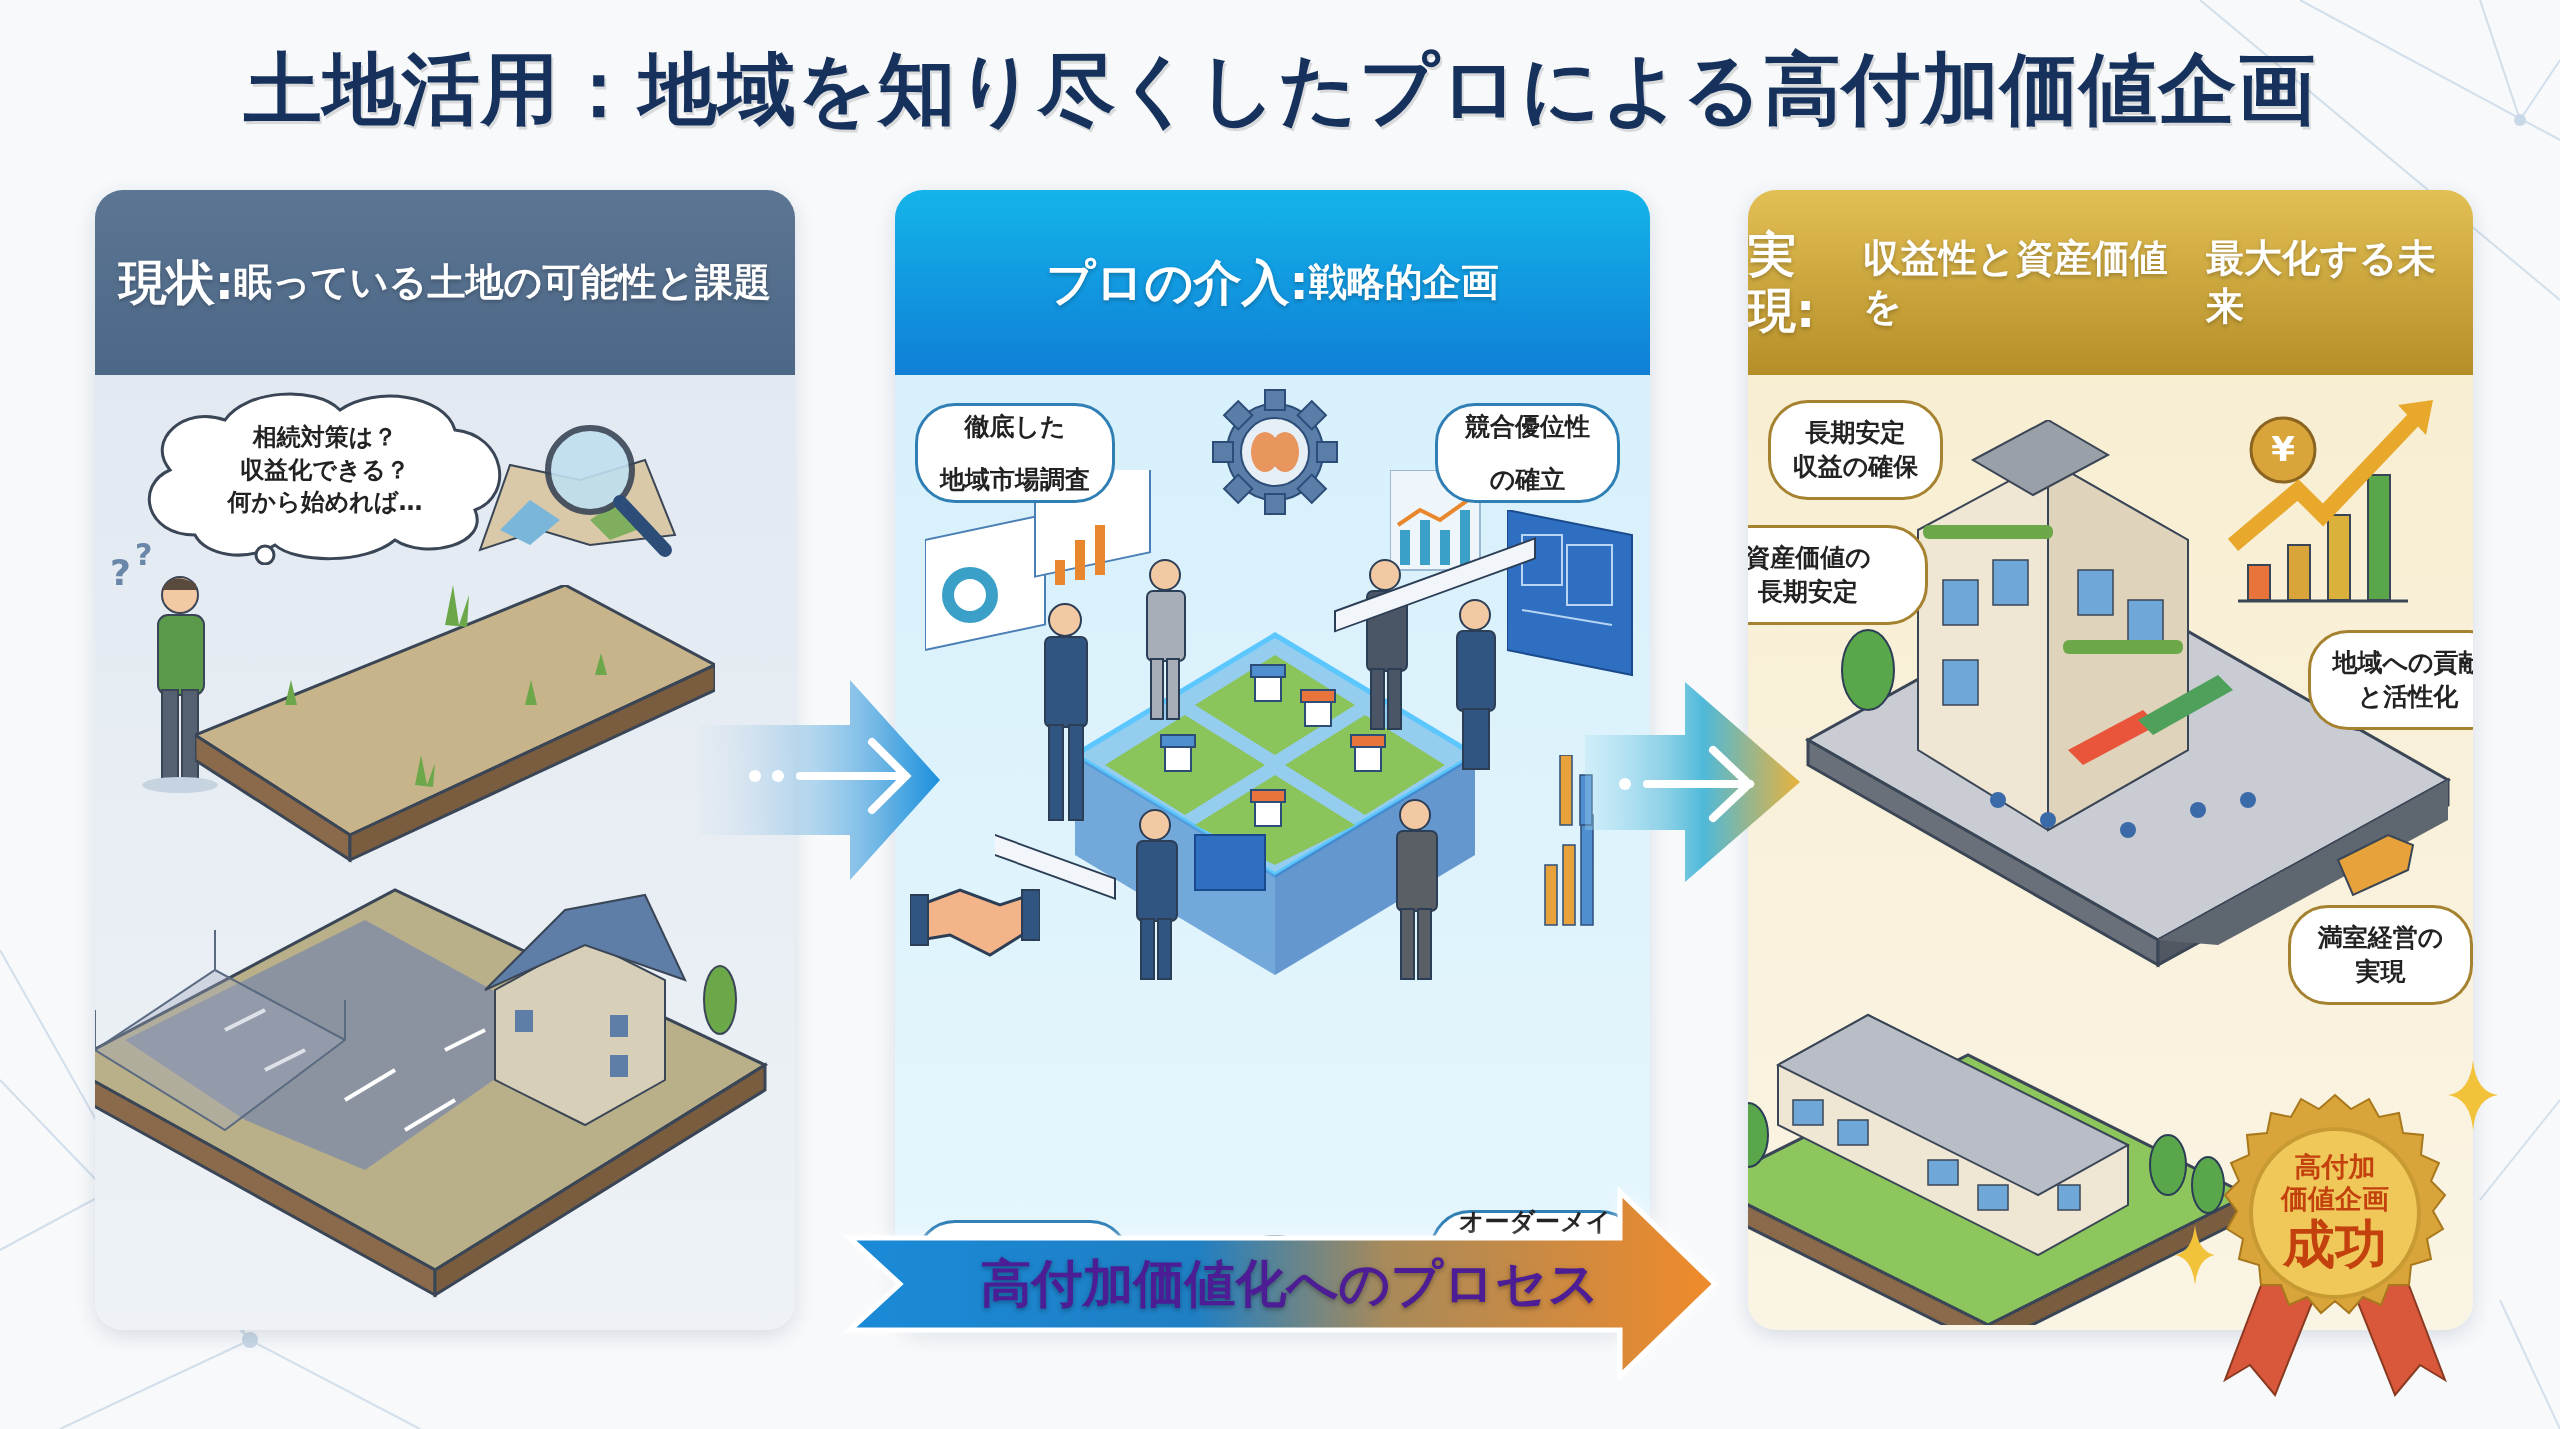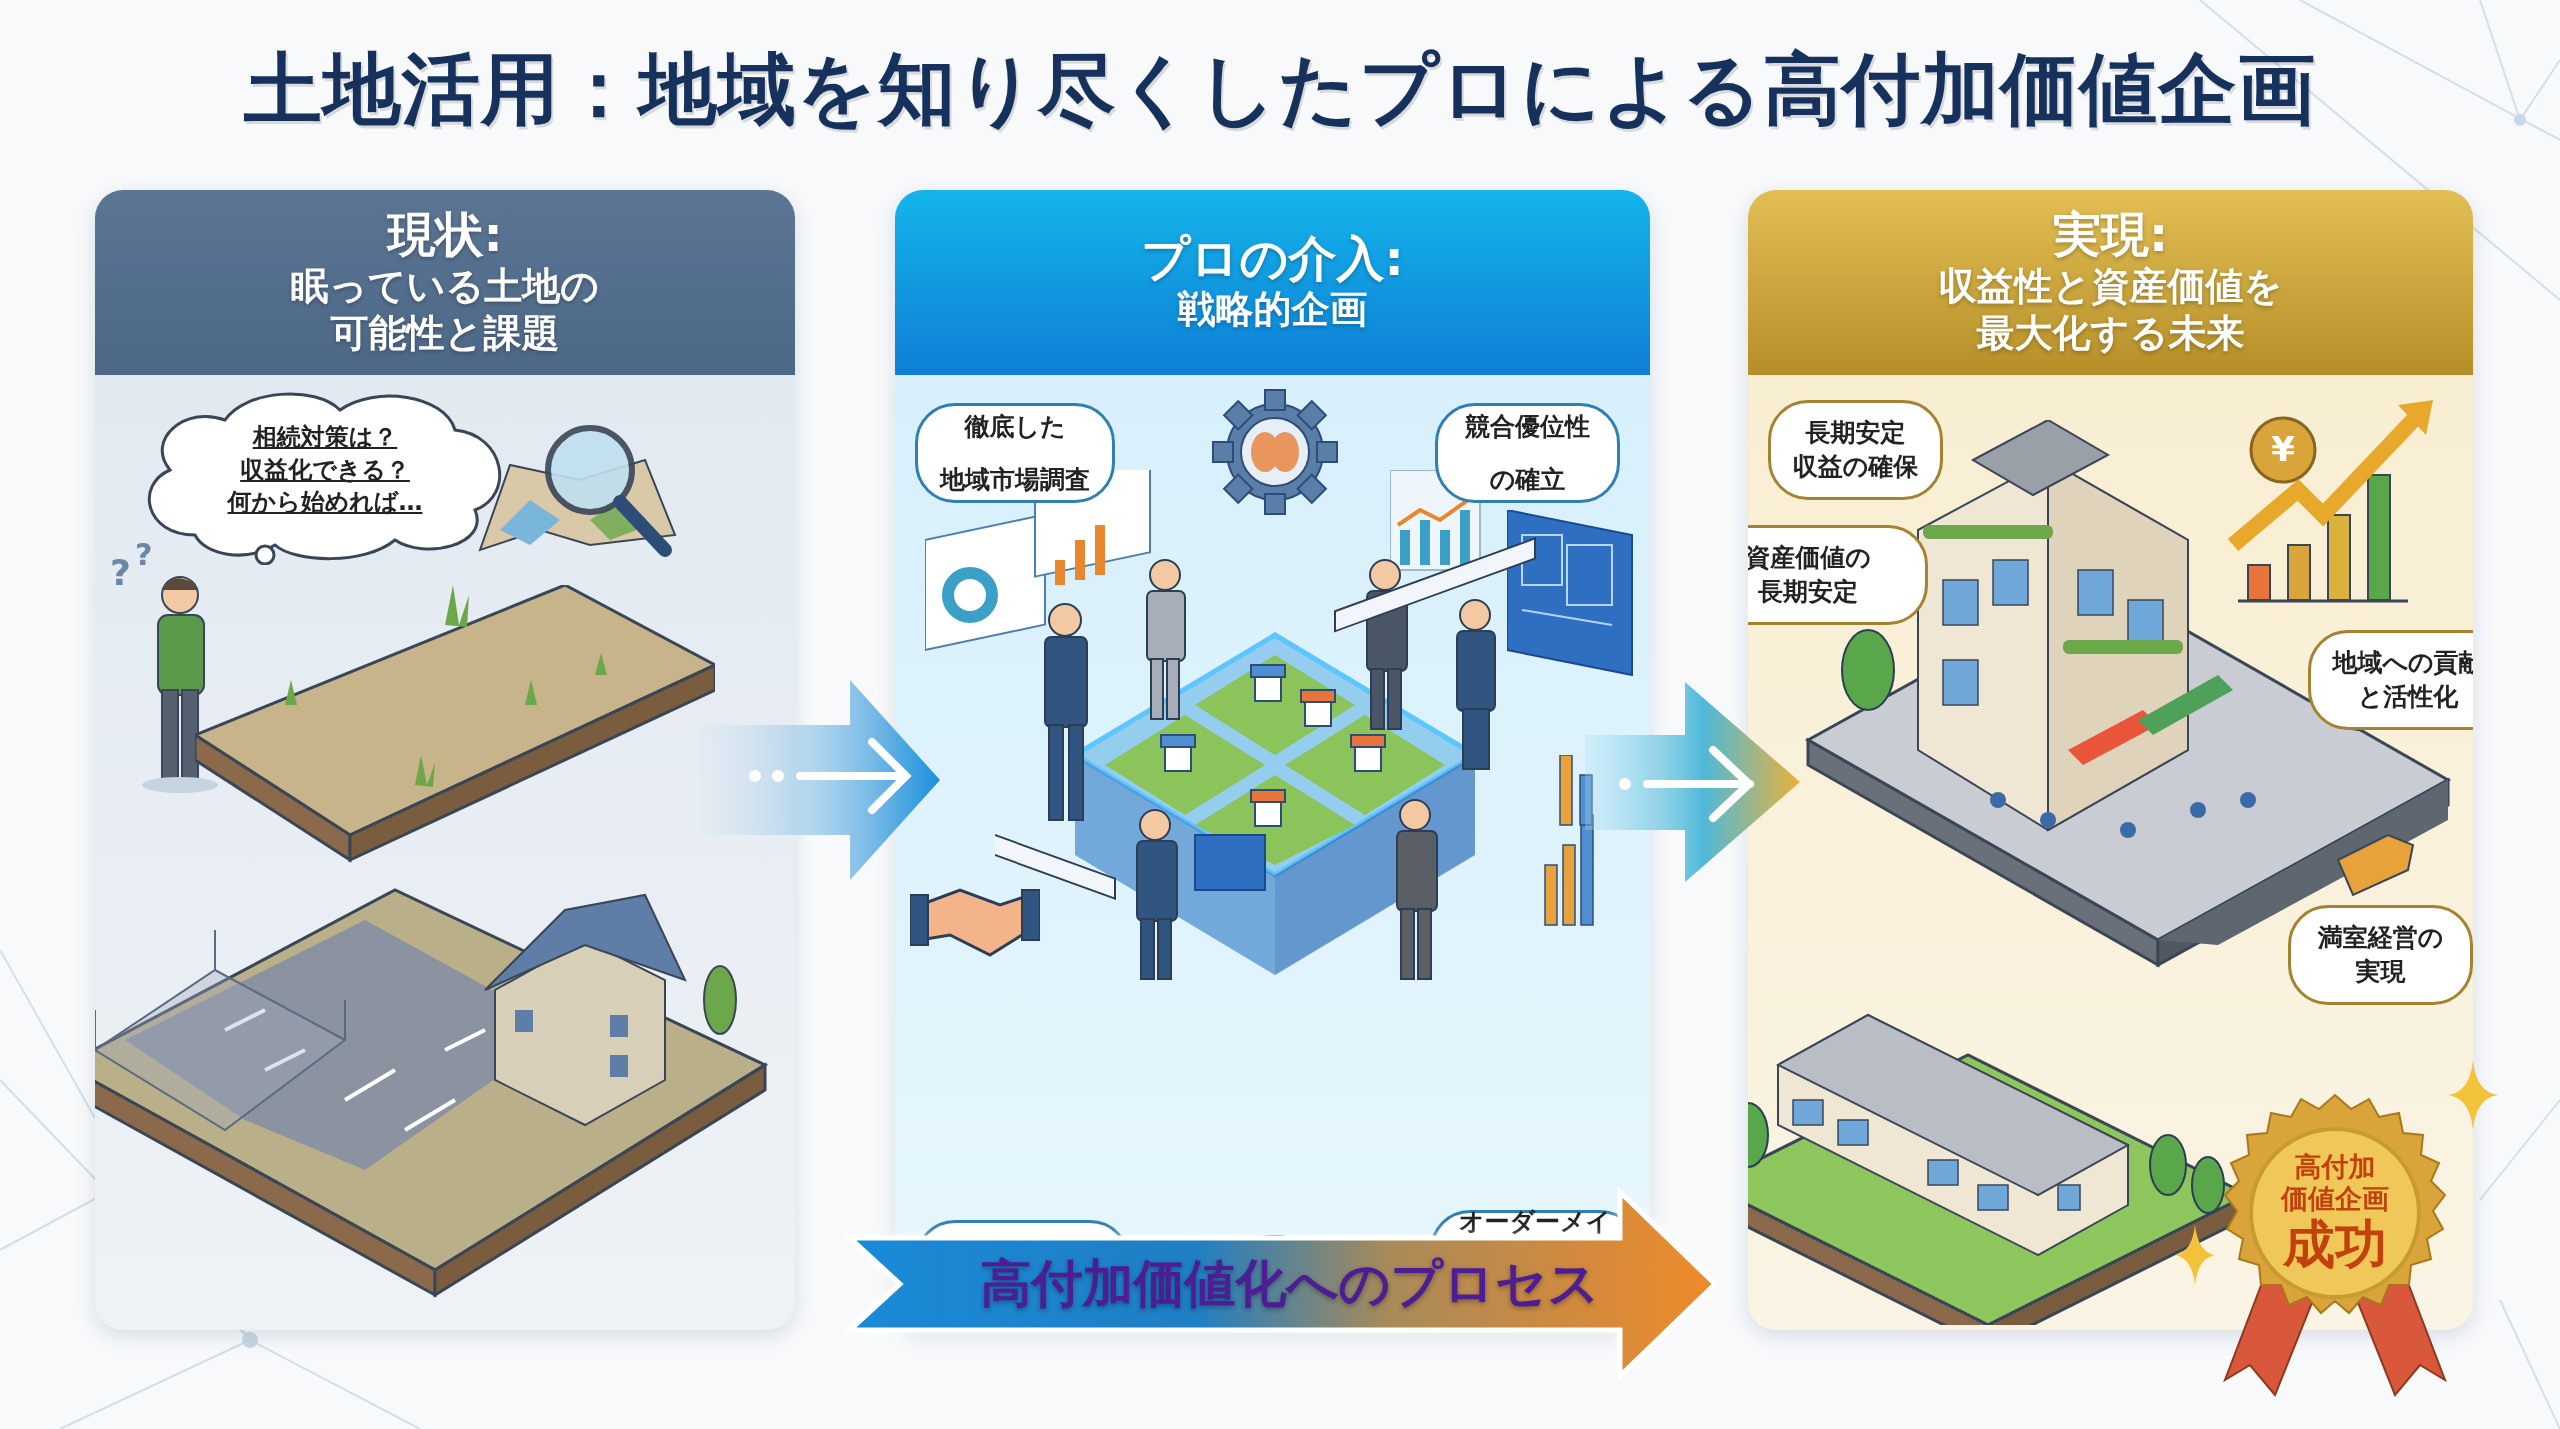--- a/index.html
+++ b/index.html
@@ -15,21 +15,21 @@
     text-align: center; font-size: 78px; font-weight: bold;
     color: #16325c; letter-spacing: 1px; z-index: 2;
     text-shadow: 2px 3px 0 rgba(0,0,0,0.12);
   }
   .panel {
     position: absolute; top: 190px; height: 1140px;
     border-radius: 28px; overflow: hidden; z-index: 2;
     box-shadow: 0 6px 20px rgba(40,60,90,0.15);
   }
   .panel-head {
-    height: 185px; display: flex; flex-direction: column;
+    height: 185px; display: flex; flex-direction: row;
     justify-content: center; align-items: center; color: #fff;
     text-shadow: 0 2px 4px rgba(0,0,0,0.25);
   }
   .panel-head .h1 { font-size: 48px; font-weight: bold; line-height: 1.15; }
   .panel-head .h2 { font-size: 38px; font-weight: bold; line-height: 1.25; }
   .panel-body { position: absolute; top: 185px; left: 0; right: 0; bottom: 0; }
 
   #panel-current { left: 95px; width: 700px; }
   #panel-current .panel-head { background: linear-gradient(#5b7593, #4d6887); }
   #panel-current .panel-body { background: linear-gradient(#e2e9f1, #eef2f6); }
@@ -105,21 +105,21 @@
     <div class="h1">現状:</div>
     <div class="h2">眠っている土地の</div>
     <div class="h2">可能性と課題</div>
   </div>
   <div class="panel-body">
 
     <svg class="illus" style="left:30px;top:10px" width="400" height="180">
       <path d="M70,150 C20,150 10,100 45,85 C20,55 60,20 100,35 C120,5 190,0 215,25 C250,0 320,10 330,45 C380,50 390,110 350,125 C365,160 300,175 270,155 C240,180 170,178 150,160 C120,178 80,170 70,150 Z" fill="#fff" stroke="#3a4656" stroke-width="3"></path>
       <circle cx="140" cy="178" r="9" fill="#fff" stroke="#3a4656" stroke-width="3" transform="translate(0,-8)"></circle>
     </svg>
-    <div class="bubble" style="left:85px;top:35px;width:290px;height:120px;background:transparent;font-size:24px;text-decoration:underline;">
+    <div class="bubble" style="left:85px;top:35px;width:290px;height:120px;background:transparent;font-size:24px;">
       <span>相続対策は？</span>
       <span>収益化できる？</span>
       <span>何から始めれば…</span>
     </div>
 
     <svg class="illus" style="left:15px;top:165px" width="120" height="260">
       <text x="0" y="45" font-size="36" fill="#6a86a8" font-weight="bold">?</text>
       <text x="25" y="25" font-size="30" fill="#6a86a8" font-weight="bold">?</text>
       <circle cx="70" cy="55" r="18" fill="#f3c9a4" stroke="#3a4656" stroke-width="2"></circle>
       <path d="M52,50 Q60,30 86,44 L86,50 Z" fill="#5a4a3e"></path>

